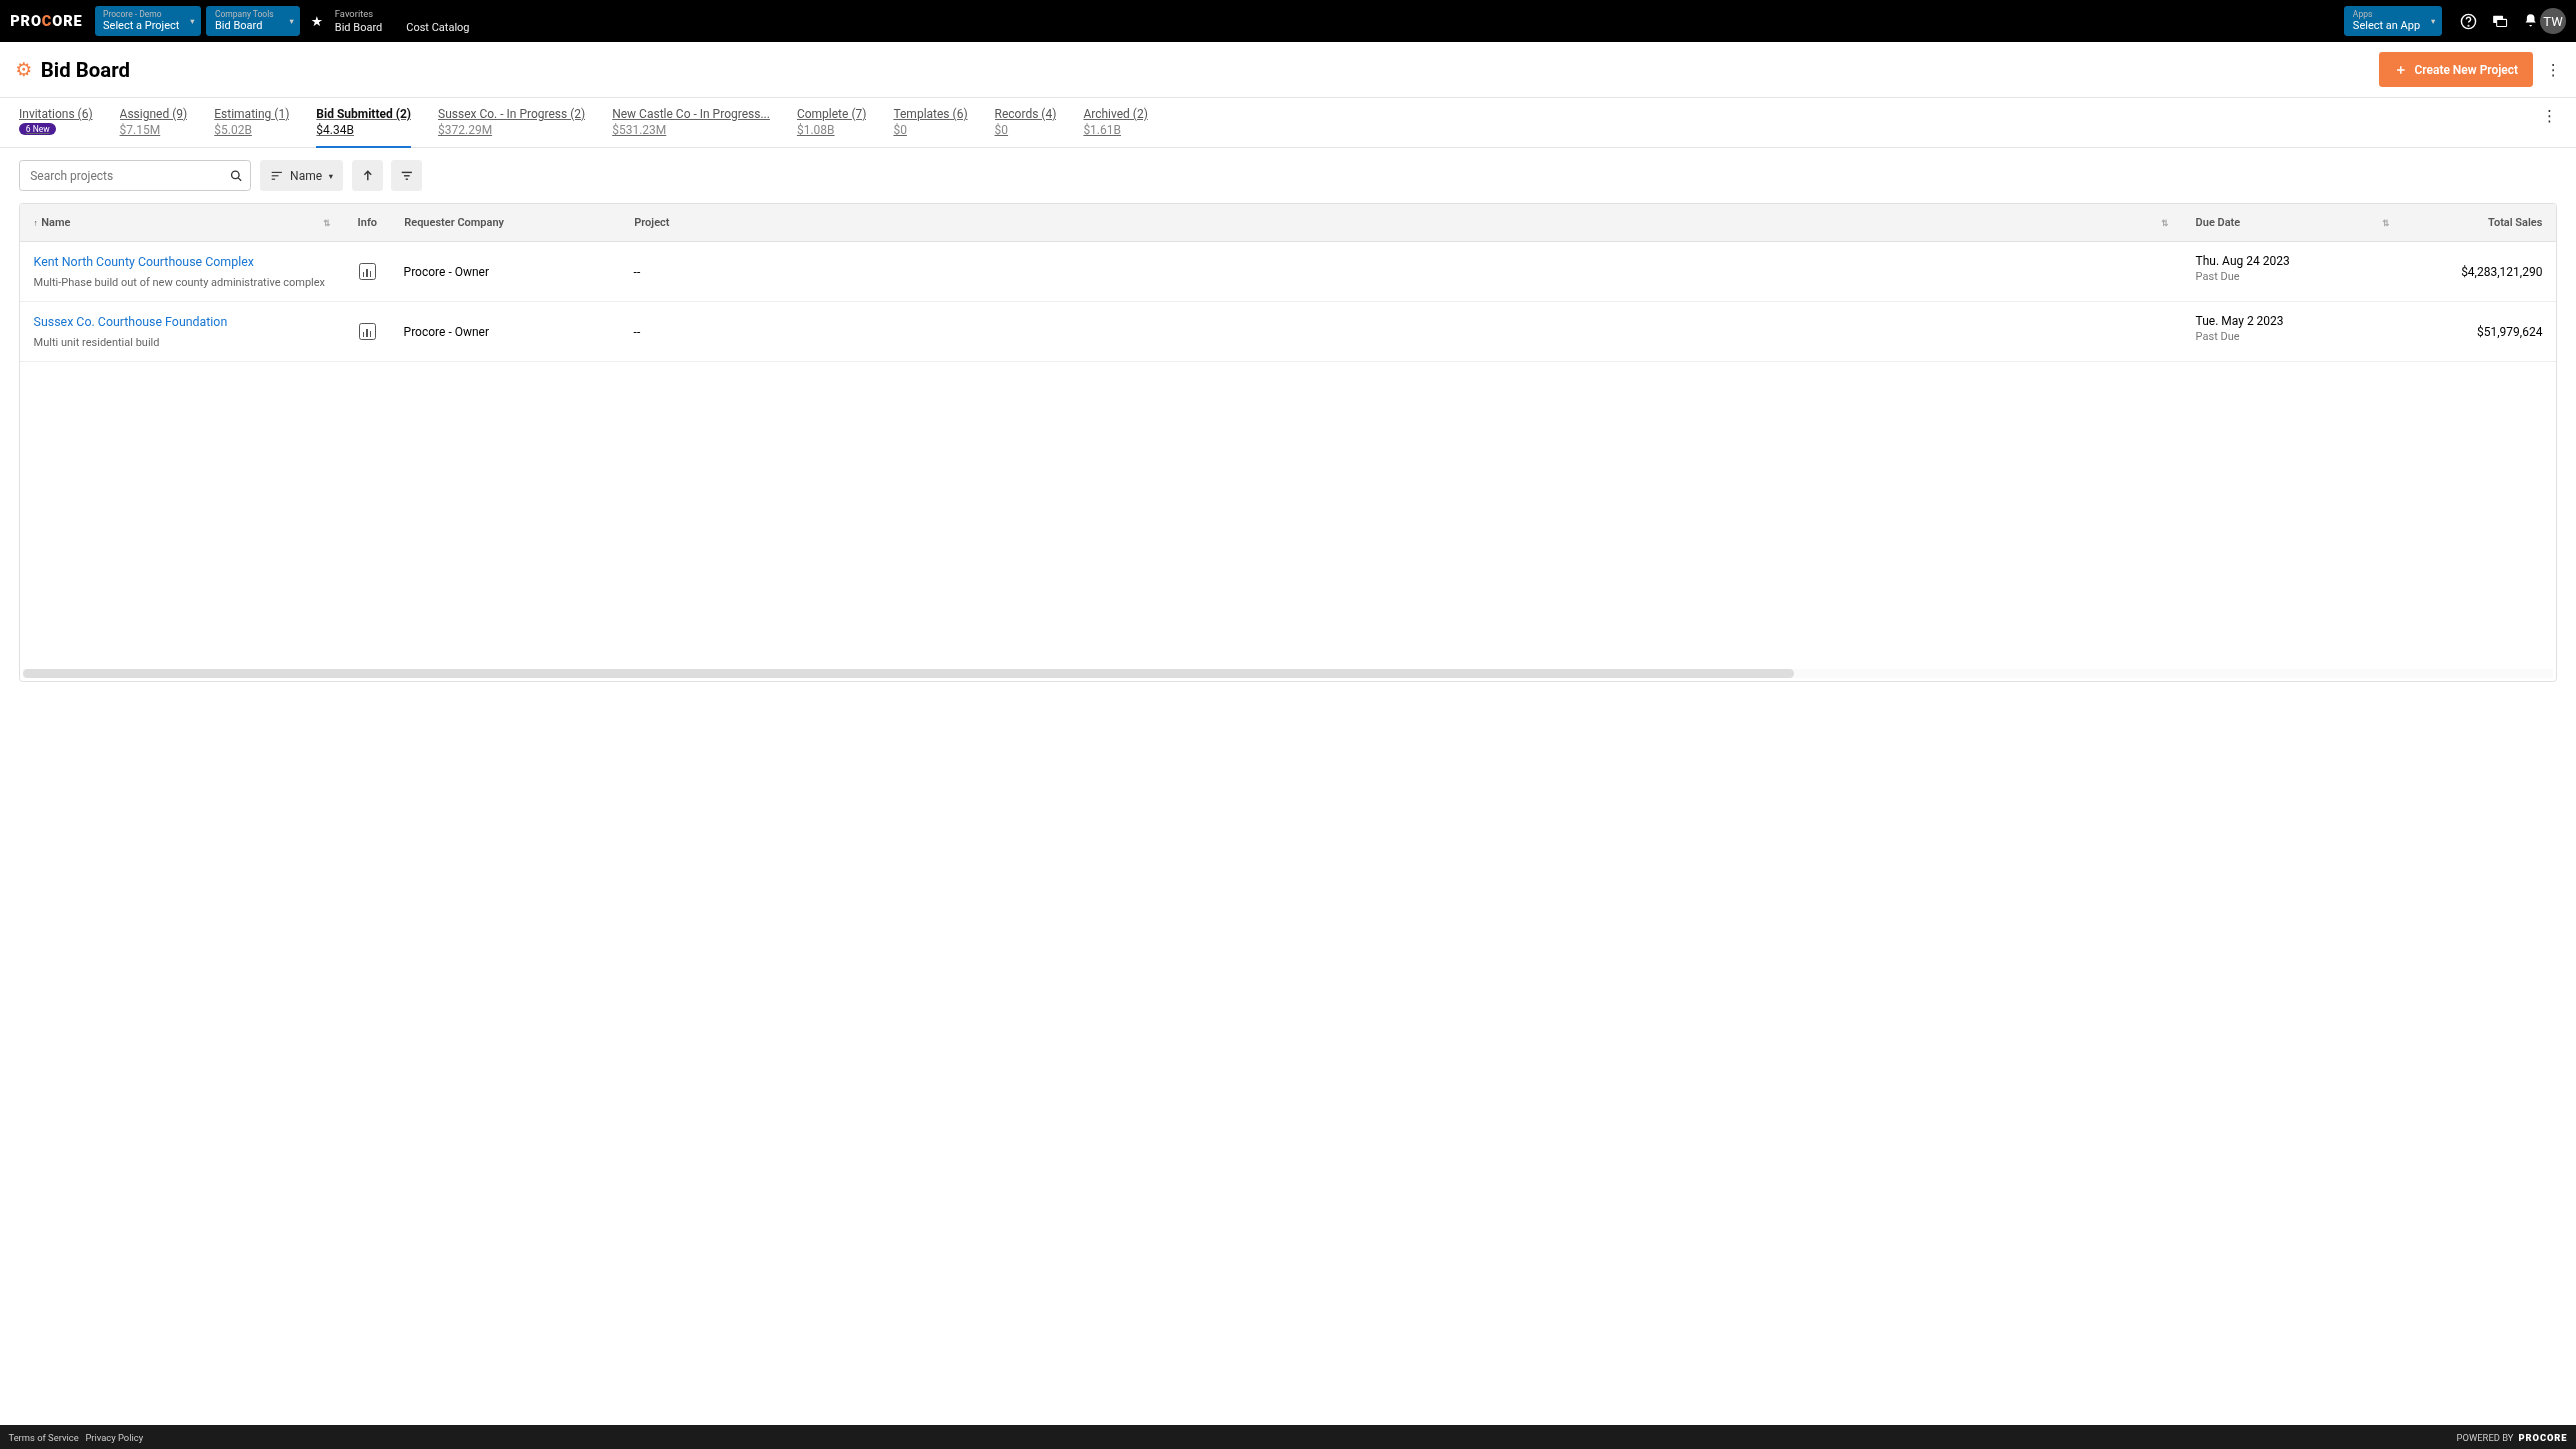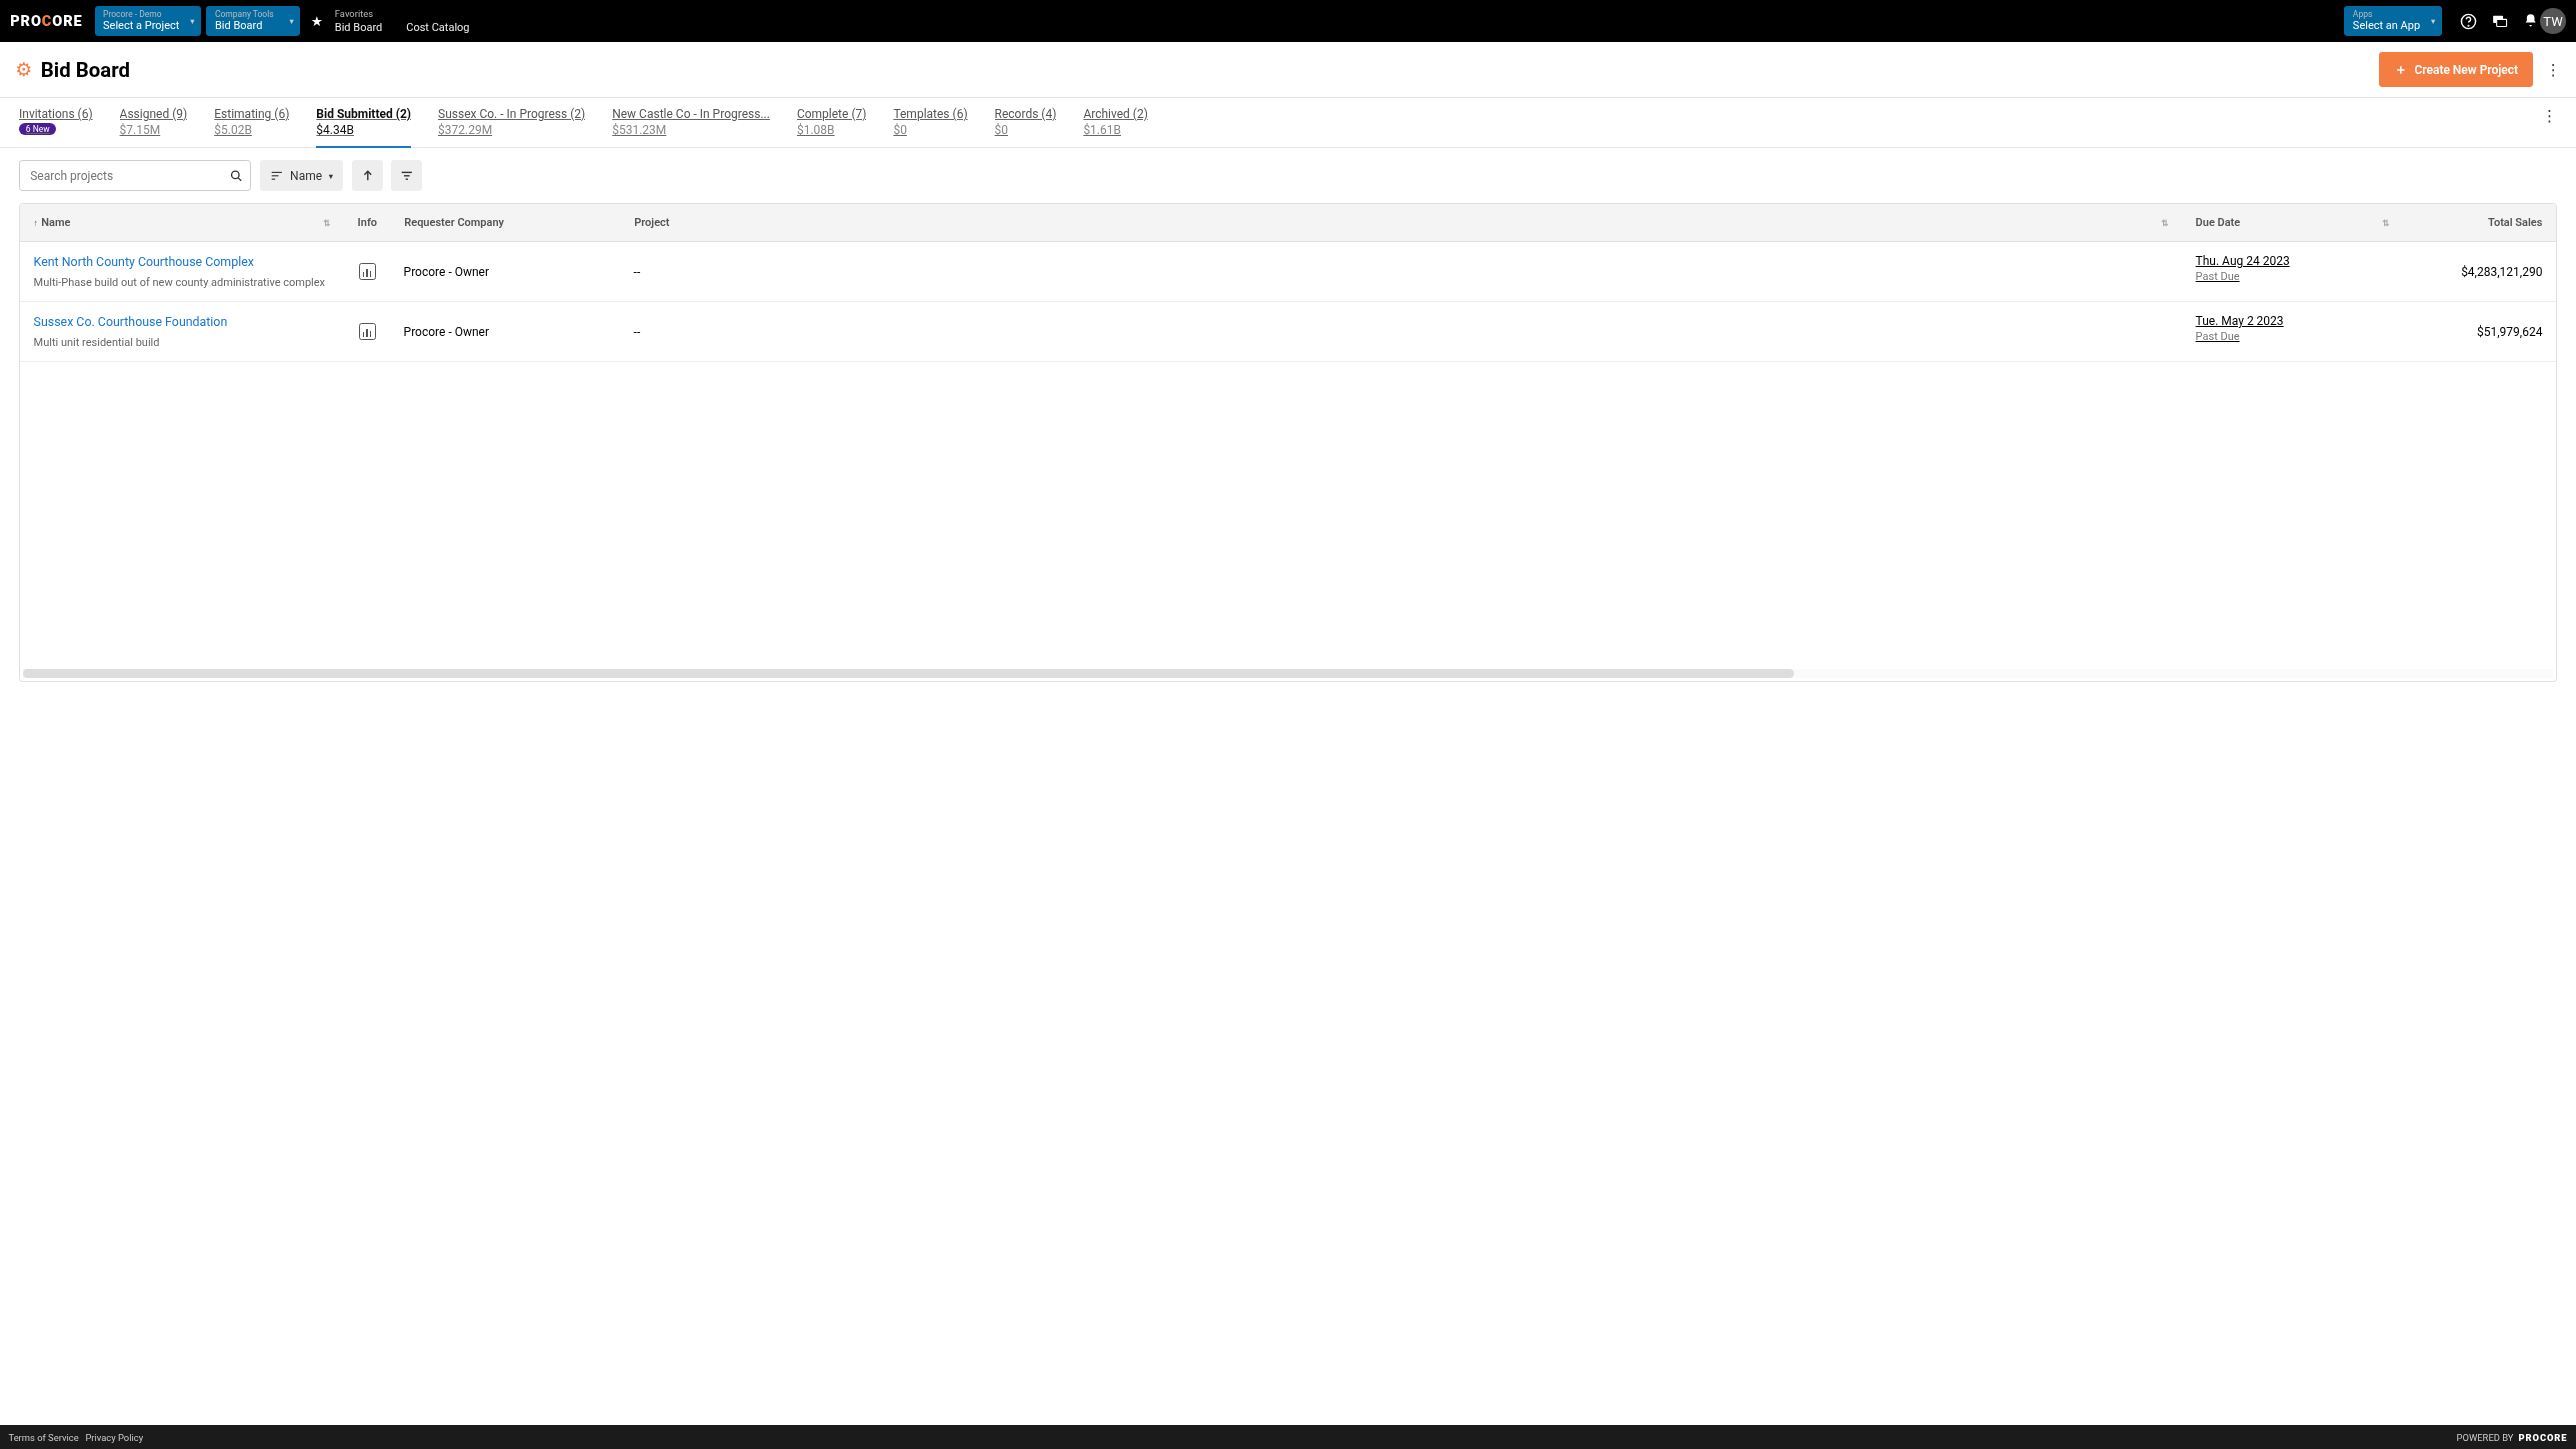--- a/index.html
+++ b/index.html
@@ -59,21 +59,21 @@
 .col-req  { flex:0 0 230px; }
 .col-proj { flex:1 1 auto;text-align:center; }
 .col-due  { flex:0 0 221px; }
 .col-total{ flex:0 0 153px; justify-content:flex-end; }
 .th .sort-ind { font-size:8.5px; margin-right:3.4px; }
 .th .sort-both { margin-left:auto; color:#aaa; font-size:8.5px; }
 .tbody .trow { display:flex; border-bottom:0.9px solid #eee; font-size:12px; }
 .td.col-name { flex-direction:column; align-items:flex-start; gap:7px; }
 .td.col-name a { color:#1976d2; text-decoration:none; font-size:12.4px; }
 .td.col-name .sub { color:#666; font-size:11px; }
-.td.col-due { flex-direction:column; align-items:flex-start; gap:1.7px;text-decoration:underline; }
+.td.col-due { flex-direction:column; align-items:flex-start; gap:1.7px; }
 .td.col-due .status { color:#777; font-size:11px; }
 .info-icon-box { width:17px; height:17px; border:1.3px solid #555; border-radius:2.6px; display:flex; align-items:flex-end; justify-content:center; gap:1.7px; padding-bottom:1.7px; }
 .info-icon-box span { width:1.7px; background:#555; }
 .info-icon-box span:nth-child(1){height:5.1px;}
 .info-icon-box span:nth-child(2){height:8.5px;}
 .info-icon-box span:nth-child(3){height:6.8px;}
 .table-body-spacer { height:307px; }
 .hscroll { height:8.5px; background:#fafafa; position:relative; margin:0 3.4px 3.4px 3.4px;}
 .hscroll .thumb { position:absolute; left:0; top:0; height:100%; width:70%; background:#ddd; border-radius:4.3px; }
 
@@ -156,21 +156,21 @@
 <div class="tabstrip">
   <div class="tab">
     <span class="tab-label">Invitations (6)</span>
     <span class="badge">6 New</span>
   </div>
   <div class="tab">
     <span class="tab-label">Assigned (9)</span>
     <span class="tab-value">$7.15M</span>
   </div>
   <div class="tab">
-    <span class="tab-label">Estimating (6)</span>
+    <span class="tab-label">Estimating (1)</span>
     <span class="tab-value">$5.02B</span>
   </div>
   <div class="tab active">
     <span class="tab-label">Bid Submitted (2)</span>
     <span class="tab-value">$4.34B</span>
   </div>
   <div class="tab">
     <span class="tab-label">Sussex Co. - In Progress (2)</span>
     <span class="tab-value">$372.29M</span>
   </div>

